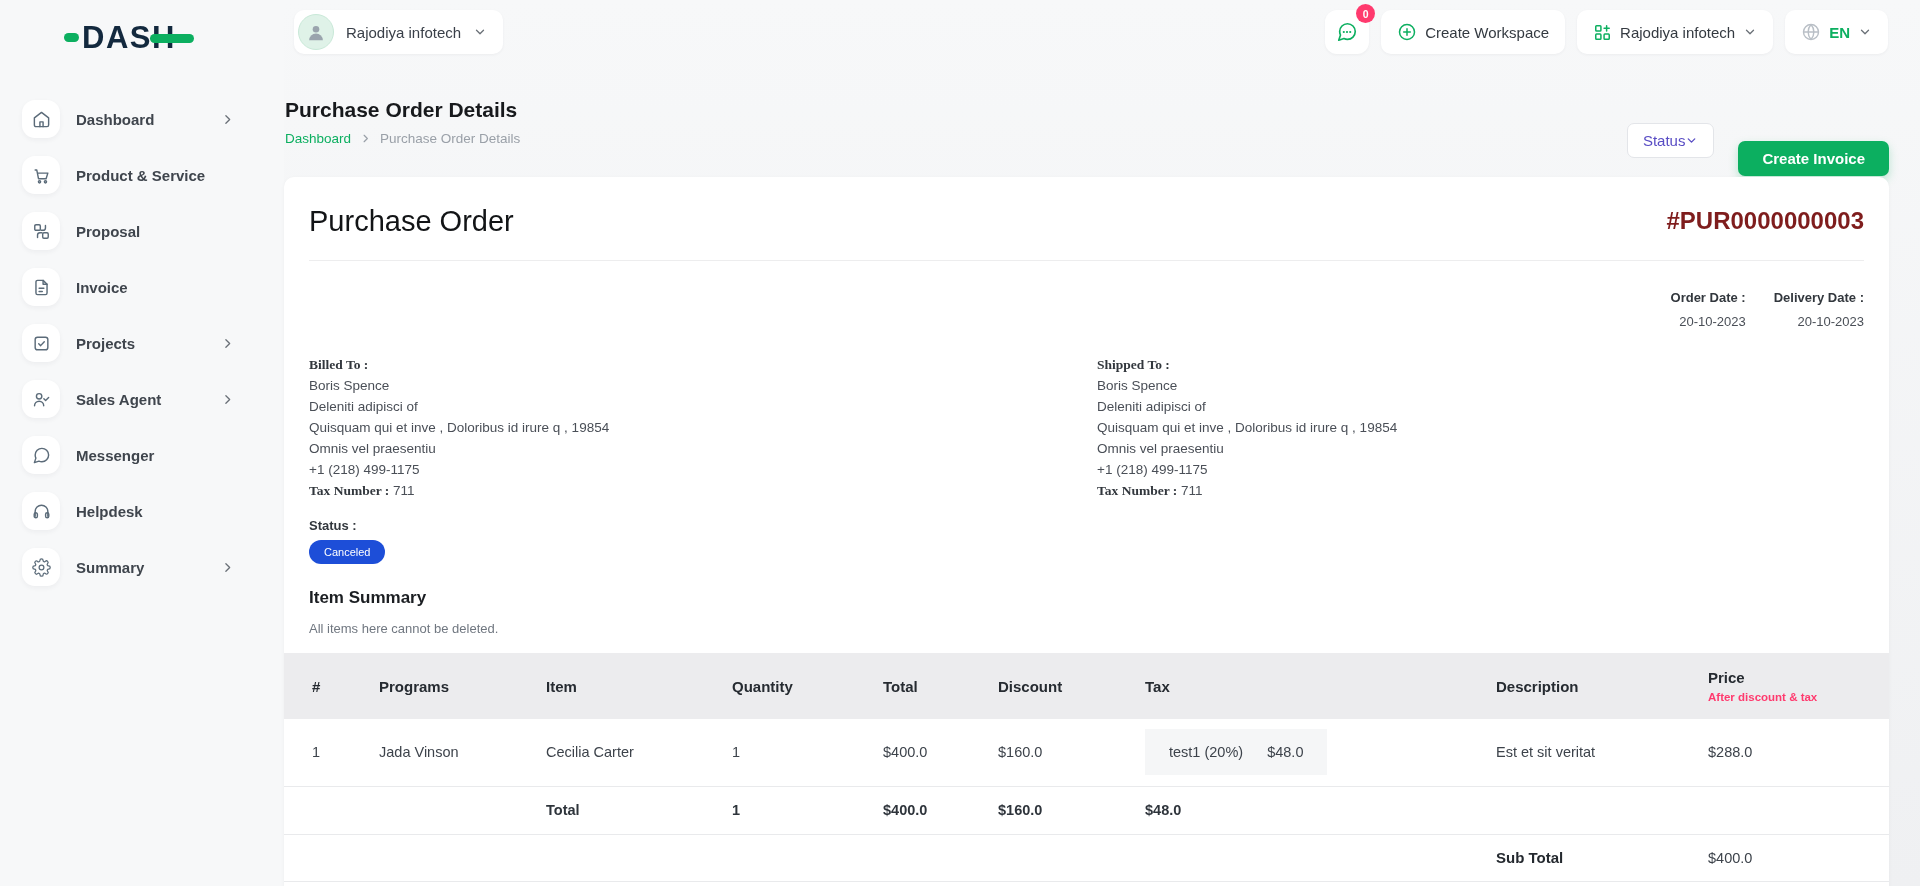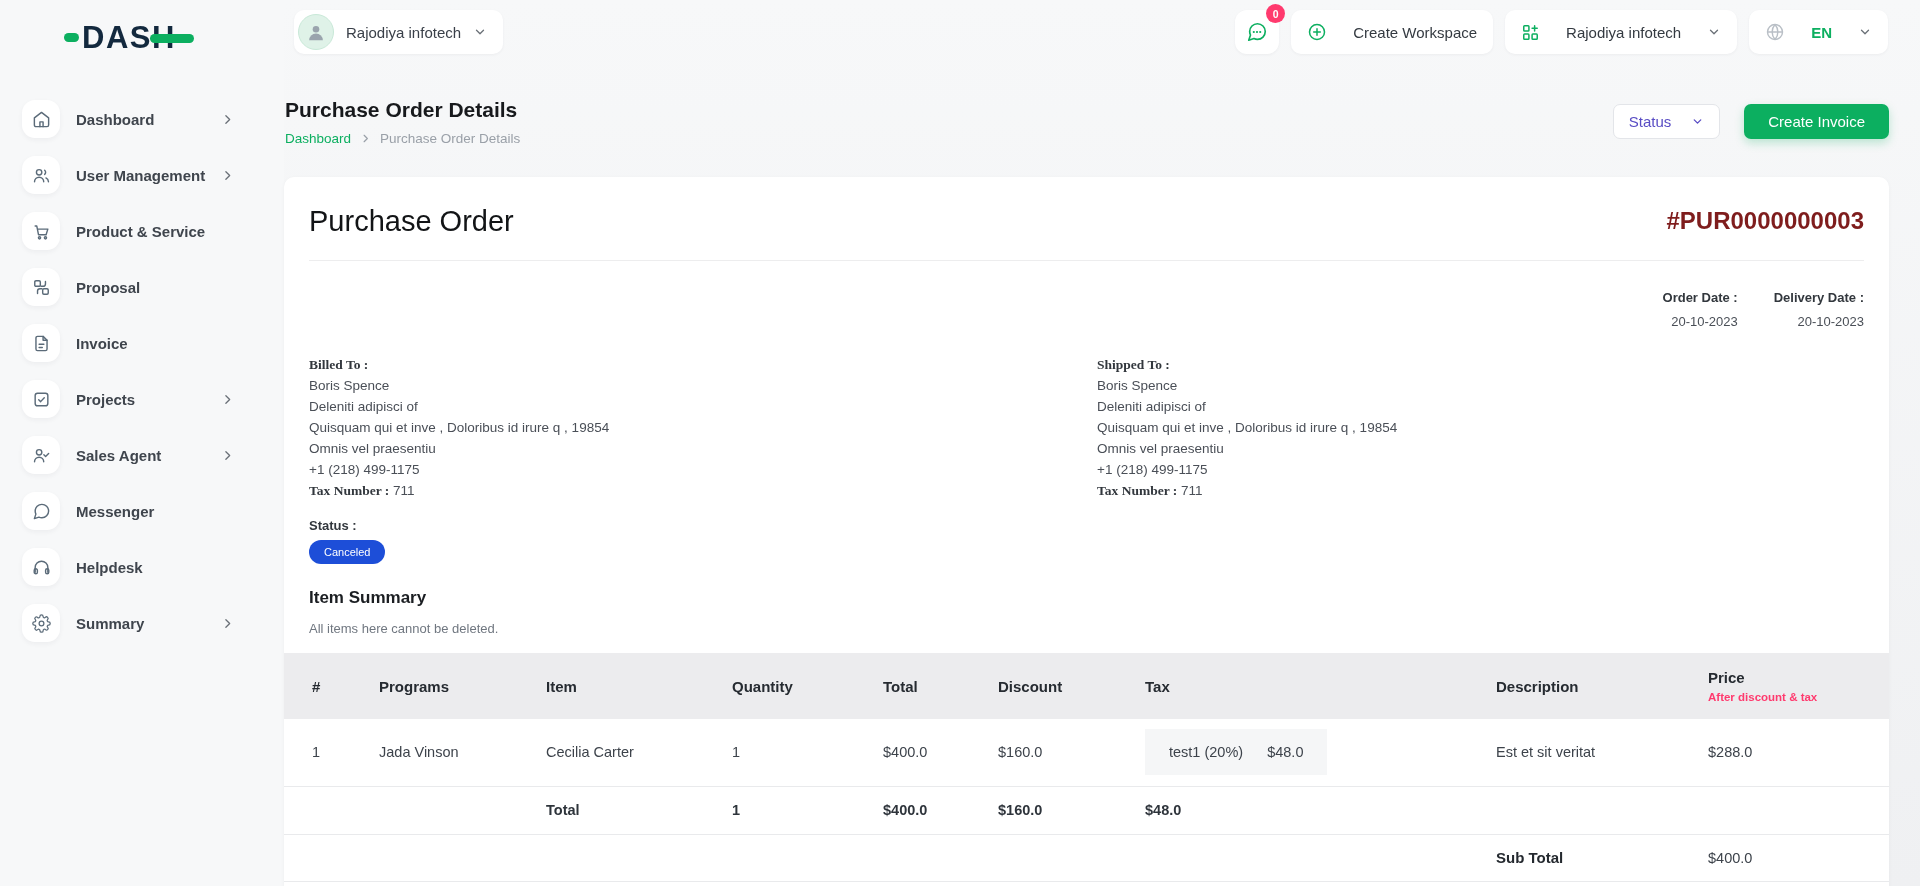--- a/index.html
+++ b/index.html
@@ -23,43 +23,43 @@
   .nav-label { margin-left:16px; font-size:15px; font-weight:600; color:#3f454d; }
   .nav-chev { margin-left:auto; color:#6a7077; }
 
   
   .workspace-pill { position:absolute; left:294px; top:10px; height:44px; background:#fff; border-radius:10px; display:flex; align-items:center; padding:4px 16px 4px 4px; gap:12px; box-shadow:0 1px 3px rgba(30,40,60,0.05); cursor:pointer; }
   .avatar { width:36px; height:36px; border-radius:50%; background:#DFF2E8; border:1px solid #c9e9d8; display:flex; align-items:center; justify-content:center; overflow:hidden; }
   .pill-label { font-size:15px; color:#3a4049; }
   .topbar-right { position:absolute; right:32px; top:10px; display:flex; align-items:center; gap:12px; }
   .msg-box { position:relative; width:44px; height:44px; background:#fff; border-radius:12px; display:flex; align-items:center; justify-content:center; color:#0CAF60; box-shadow:0 1px 3px rgba(30,40,60,0.05); cursor:pointer; }
   .msg-badge { position:absolute; top:-6px; right:-6px; min-width:19px; height:19px; border-radius:10px; background:#FF3A6E; color:#fff; font-size:10.5px; font-weight:700; display:flex; align-items:center; justify-content:center; padding:0 5px; }
-  .top-pill { height:44px; background:#fff; border-radius:10px; display:flex; align-items:center; gap:26px; padding:0 16px; box-shadow:0 1px 3px rgba(30,40,60,0.05); font-size:15px; color:#343a41; cursor:pointer; }
+  .top-pill { height:44px; background:#fff; border-radius:10px; display:flex; align-items:center; gap:8px; padding:0 16px; box-shadow:0 1px 3px rgba(30,40,60,0.05); font-size:15px; color:#343a41; cursor:pointer; }
   .green { color:#0CAF60; }
   .globe { color:#b9bfc6; }
   .chev { color:#6a7077; }
 
   
   .page-head { position:absolute; left:285px; top:98px; }
   .page-title { font-size:21px; font-weight:700; color:#17191c; }
   .breadcrumb { display:flex; align-items:center; gap:9px; margin-top:9px; font-size:13.5px; }
   .bc-link { color:#0CAF60; cursor:pointer; }
   .bc-sep { color:#9aa0a8; }
   .bc-current { color:#9aa0a8; }
   .page-actions { position:absolute; right:31px; top:104px; display:flex; gap:24px; align-items:center; }
-  .status-btn { background:#fff; border:1px solid #e3e5e9; border-radius:7px; padding:8px 15px; font-size:15px; color:#584CC4; display:flex; align-items:center; gap:20px; cursor:pointer; }
-  .ci-btn { background:#0CAF60; border-radius:7px; padding:9px 24px; font-size:15px; color:#fff; font-weight:400; box-shadow:0 4px 10px rgba(12,175,96,0.25); cursor:pointer; }
+  .status-btn { background:#fff; border:1px solid #e3e5e9; border-radius:7px; padding:8px 15px; font-size:15px; color:#584CC4; display:flex; align-items:center; gap:0; cursor:pointer; }
+  .ci-btn { background:#0CAF60; border-radius:7px; padding:9px 24px; font-size:15px; color:#fff; font-weight:700; box-shadow:0 4px 10px rgba(12,175,96,0.25); cursor:pointer;margin-top:37px; }
 
   
   .card { position:absolute; left:284px; top:177px; width:1605px; height:760px; background:#fff; border-radius:10px; box-shadow:0 1px 4px rgba(30,40,60,0.04); }
   .po-head { display:flex; justify-content:space-between; align-items:flex-start; padding:28px 25px 0; }
   .po-title { font-size:29px; font-weight:400; color:#121416; }
   .po-number { font-size:24px; font-weight:700; color:#7f1d1d; margin-top:2px; }
   .divider { border:none; border-top:1px solid #ededee; margin:22px 25px 0; }
-  .dates { display:flex; justify-content:flex-end; gap:36px; padding:0 25px; margin-top:29px; }
+  .dates { display:flex; justify-content:flex-end; gap:28px; padding:0 25px; margin-top:29px; }
   .date-col { text-align:right; }
   .date-label { font-size:13px; font-weight:700; color:#32373d; }
   .date-value { font-size:13px; color:#4a4f57; margin-top:9px; }
   .addresses { display:grid; grid-template-columns:788px 1fr; padding:0 25px; margin-top:25px; }
   .addr-line { font-size:13.5px; color:#4a4f57; line-height:21px; }
   .addr-bold { font-weight:700; color:#32373d;font-family:Liberation Serif, serif; }
   .status-block { padding:0 25px; margin-top:17px; }
   .status-label { font-size:13px; font-weight:700; color:#32373d; }
   .status-badge { display:inline-block; margin-top:7px; background:#1d4ed8; color:#fff; font-size:11px; padding:6px 15px; border-radius:12px; }
   .items-head { padding:0 25px; margin-top:24px; }
@@ -97,36 +97,20 @@
           </svg>
       </span>
       <span class="nav-label">Dashboard</span>
       <span class="nav-chev">
           <svg width="13" height="13" viewBox="0 0 24 24" fill="none" stroke="currentColor" stroke-width="2.4" stroke-linecap="round" stroke-linejoin="round">
             <path d="M9 5l7 7-7 7"></path>
           </svg>
         </span>
     </div>
 
-    <div class="nav-item">
-      <span class="icon-box">
-        <svg width="19" height="19" viewBox="0 0 24 24" fill="none" stroke="currentColor" stroke-width="1.8" stroke-linecap="round" stroke-linejoin="round">
-            <circle cx="9" cy="8" r="3.4"></circle>
-            <path d="M3.2 20a5.8 5.8 0 0 1 11.6 0"></path>
-            <path d="M16 5.4a3.4 3.4 0 0 1 0 5.2"></path>
-            <path d="M17.6 15.1a5.8 5.8 0 0 1 3.2 4.9"></path>
-          </svg>
-      </span>
-      <span class="nav-label">User Management</span>
-      <span class="nav-chev">
-          <svg width="13" height="13" viewBox="0 0 24 24" fill="none" stroke="currentColor" stroke-width="2.4" stroke-linecap="round" stroke-linejoin="round">
-            <path d="M9 5l7 7-7 7"></path>
-          </svg>
-        </span>
-    </div>
 
     <div class="nav-item">
       <span class="icon-box">
         <svg width="19" height="19" viewBox="0 0 24 24" fill="none" stroke="currentColor" stroke-width="1.8" stroke-linecap="round" stroke-linejoin="round">
             <circle cx="9.5" cy="20" r="1.4"></circle>
             <circle cx="17" cy="20" r="1.4"></circle>
             <path d="M4 5h2l2.2 11h9.6L20 9H7"></path>
           </svg>
       </span>
       <span class="nav-label">Product &amp; Service</span>

